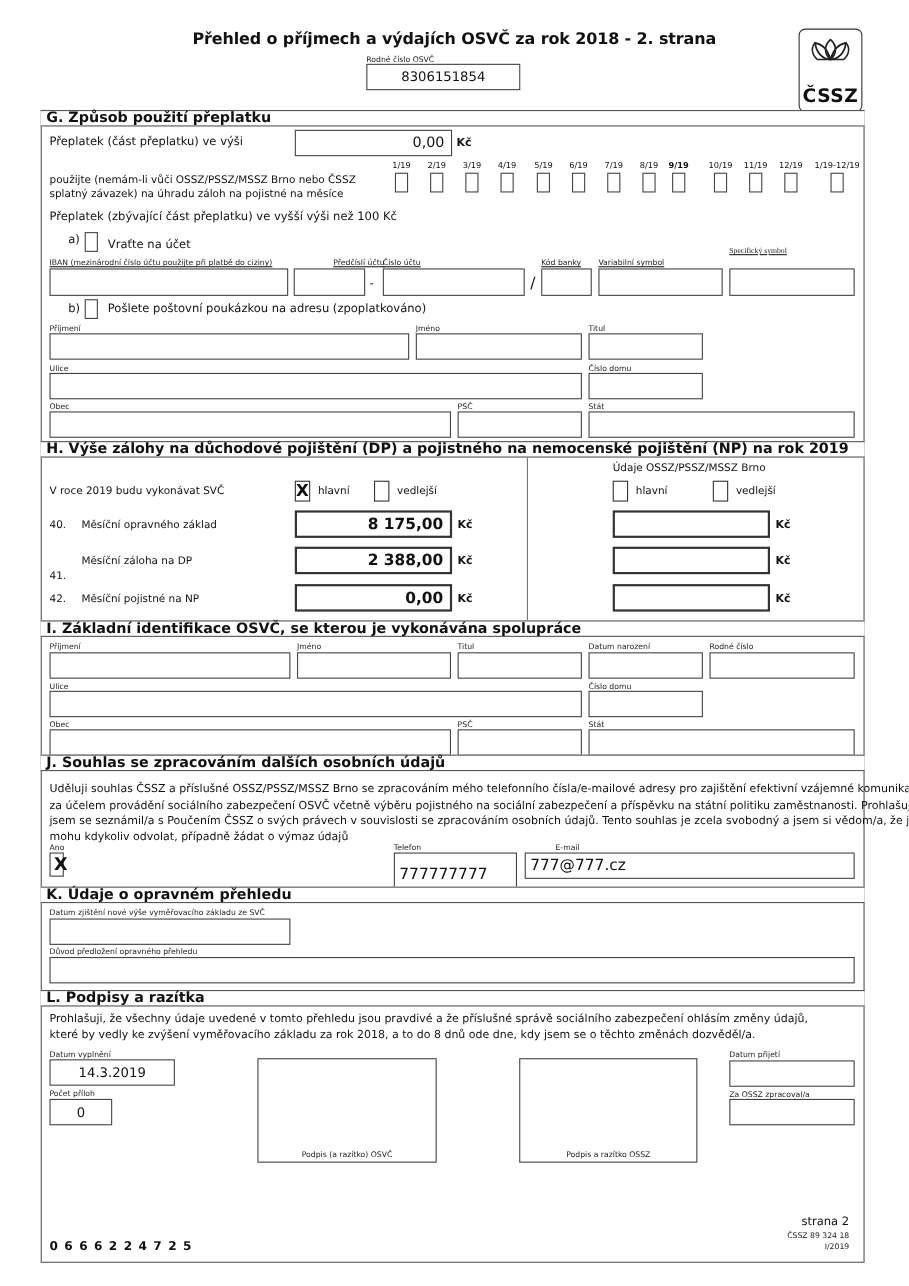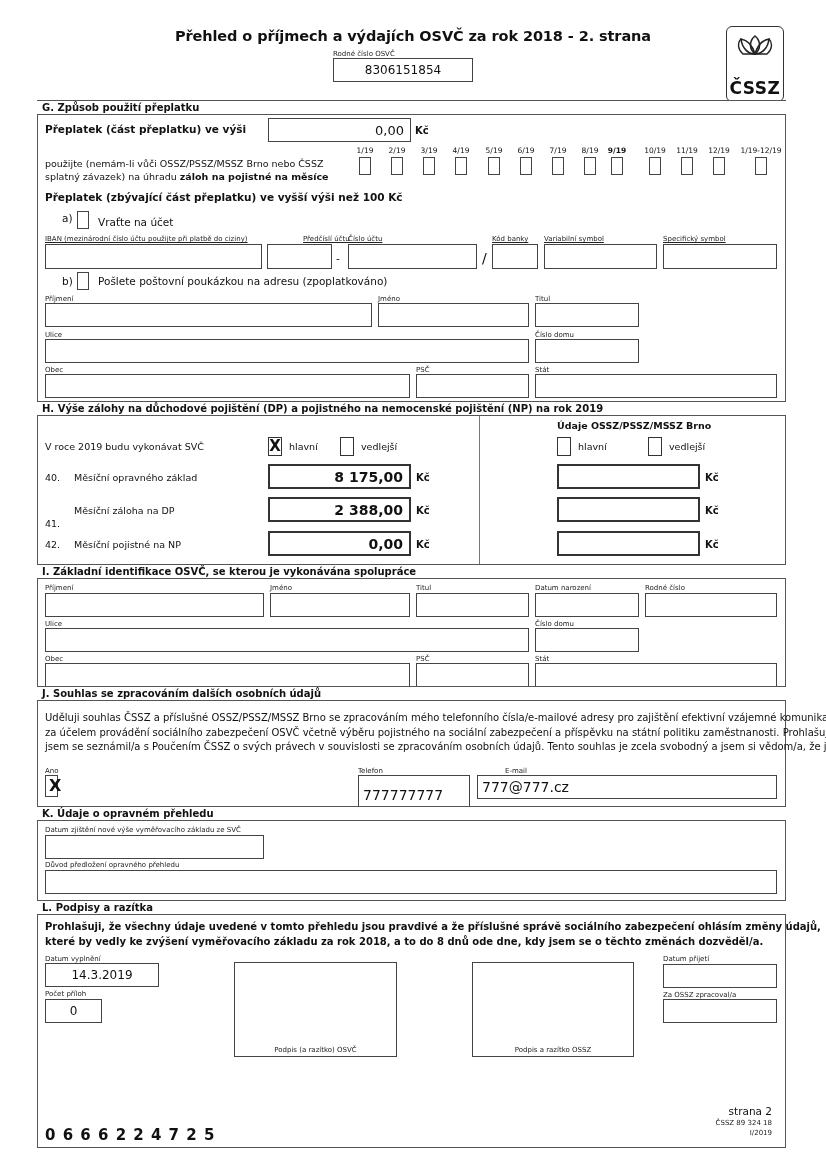--- a/index.html
+++ b/index.html
@@ -3,27 +3,27 @@
 <meta charset="utf-8">
 <style>
   * { box-sizing: border-box; margin: 0; padding: 0; }
   html, body { width: 826px; height: 1169px; background: #fff; overflow: hidden; }
   body { position: relative; font-family: "DejaVu Sans", sans-serif; color: #111; }
   .abs { position: absolute; }
   .title { left: 0; width: 826px; top: 28px; text-align: center; font-weight: bold; font-size: 14.5px; letter-spacing: -0.1px; }
   .lbl-tiny { font-size: 7px; color: #222; white-space: nowrap; }
   .lbl-sm { font-size: 9.5px; white-space: nowrap; }
   .lbl { font-size: 10.5px; white-space: nowrap; }
-  .bold { font-weight: bold; }
+  .bold { font-weight: normal; }
   .box { border: 1px solid #444; background: #fff; }
   .box2 { border: 2px solid #333; background: #fff; }
   .chk { border: 1px solid #444; background: #fff; width: 12px; height: 18px; }
   .chk2 { border: 1.5px solid #333; background: #fff; width: 14px; height: 19px; }
   .frame { left: 37px; top: 100px; width: 749px; height: 1048px; border: 1px solid #555; }
-  .secbar { left: 37px; width: 749px; height: 15px; border-top: 1px solid #555; border-bottom: 1px solid #555; font-weight: bold; font-size: 10px; padding-left: 5px; line-height: 13px; background: #fff; }
+  .secbar { left: 37px; width: 749px; height: 15px; border-top: 1px solid #555; border-bottom: 1px solid #555; font-weight: bold; font-size: 13px; padding-left: 5px; line-height: 13px; background: #fff; }
   .val { font-size: 13px; text-align: right; padding-right: 6px; display: flex; align-items: center; justify-content: flex-end; }
   .valb { font-size: 14px; font-weight: bold; text-align: right; padding-right: 6px; display: flex; align-items: center; justify-content: flex-end; }
   .valc { font-size: 12px; display: flex; align-items: center; justify-content: center; }
   .vall { font-size: 14px; display: flex; align-items: center; padding-left: 4px; }
   .kc { font-size: 10px; font-weight: bold; }
   .month-lbl { font-size: 7.5px; width: 40px; text-align: center; }
   .logo { left: 726px; top: 26px; width: 58px; height: 76px; border: 1.5px solid #333; border-radius: 6px; }
   .logo-text { position: absolute; left: 0; right: 0; bottom: 3px; text-align: center; font-size: 17px; font-weight: bold; letter-spacing: 0.5px; }
   .para { font-size: 10px; line-height: 14.5px; }
   .vdiv { border-left: 1px solid #777; }
@@ -122,21 +122,21 @@
 <div class="abs lbl-tiny" style="left:267px;top:235px;text-decoration:underline;padding-left:36px;">Předčíslí účtu</div>
 <div class="abs box" style="left:267px;top:244px;width:65px;height:25px;"></div>
 <div class="abs lbl" style="left:336px;top:252px;">-</div>
 <div class="abs lbl-tiny" style="left:348px;top:235px;text-decoration:underline;">Číslo účtu</div>
 <div class="abs box" style="left:348px;top:244px;width:129px;height:25px;"></div>
 <div class="abs lbl" style="left:482px;top:250px;font-size:14px;">/</div>
 <div class="abs lbl-tiny" style="left:492px;top:235px;text-decoration:underline;">Kód banky</div>
 <div class="abs box" style="left:492px;top:244px;width:46px;height:25px;"></div>
 <div class="abs lbl-tiny" style="left:544px;top:235px;text-decoration:underline;">Variabilní symbol</div>
 <div class="abs box" style="left:544px;top:244px;width:113px;height:25px;"></div>
-<div class="abs lbl-tiny" style="left:663px;top:235px;text-decoration:underline;">Specifický symbol</div>
+<div class="abs lbl-tiny" style="left:663px;top:224px;text-decoration:underline;font-family:Liberation Serif, serif;">Specifický symbol</div>
 <div class="abs box" style="left:663px;top:244px;width:114px;height:25px;"></div>
 
 <div class="abs lbl" style="left:62px;top:275px;">b)</div>
 <div class="abs chk" style="left:77px;top:272px;"></div>
 <div class="abs lbl" style="left:98px;top:275px;">Pošlete poštovní poukázkou na adresu (zpoplatkováno)</div>
 
 <div class="abs lbl-tiny" style="left:45px;top:295px;">Příjmení</div>
 <div class="abs box" style="left:45px;top:303px;width:327px;height:24px;"></div>
 <div class="abs lbl-tiny" style="left:378px;top:295px;">Jméno</div>
 <div class="abs box" style="left:378px;top:303px;width:151px;height:24px;"></div>
@@ -213,20 +213,21 @@
 <div class="abs lbl-tiny" style="left:416px;top:655px;">PSČ</div>
 <div class="abs box" style="left:416px;top:663px;width:113px;height:24px;"></div>
 <div class="abs lbl-tiny" style="left:535px;top:655px;">Stát</div>
 <div class="abs box" style="left:535px;top:663px;width:242px;height:24px;"></div>
 
 <div class="abs secbar" style="top:686px;">J. Souhlas se zpracováním dalších osobních údajů</div>
 <div class="abs para" style="left:45px;top:711px;width:735px;">
   <div style="white-space:nowrap;">Uděluji souhlas ČSSZ a příslušné OSSZ/PSSZ/MSSZ Brno se zpracováním mého telefonního čísla/e-mailové adresy pro zajištění efektivní vzájemné komunikace</div>
   <div style="white-space:nowrap;">za účelem provádění sociálního zabezpečení OSVČ včetně výběru pojistného na sociální zabezpečení a příspěvku na státní politiku zaměstnanosti. Prohlašuji, že</div>
   <div style="white-space:nowrap;">jsem se seznámil/a s Poučením ČSSZ o svých právech v souvislosti se zpracováním osobních údajů. Tento souhlas je zcela svobodný a jsem si vědom/a, že jej</div>
+  <div style="white-space:nowrap;">mohu kdykoliv odvolat, případně žádat o výmaz údajů</div>
 </div>
 <div class="abs lbl-tiny" style="left:45px;top:767px;">Ano</div>
 <div class="abs" style="left:45px;top:775px;width:13px;height:22px;border:1px solid #444;font-weight:bold;font-size:16px;line-height:20px;padding-left:3px;">X</div>
 <div class="abs lbl-tiny" style="left:358px;top:767px;">Telefon</div>
 <div class="abs box vall" style="left:358px;top:775px;width:112px;height:39px;">777777777</div>
 <div class="abs lbl-tiny" style="left:477px;top:767px;padding-left:28px;">E-mail</div>
 <div class="abs box vall" style="left:477px;top:775px;width:300px;height:24px;">777@777.cz</div>
 
 <div class="abs secbar" style="top:806px;">K. Údaje o opravném přehledu</div>
 <div class="abs lbl-tiny" style="left:45px;top:826px;">Datum zjištění nové výše vyměřovacího základu ze SVČ</div>
@@ -248,16 +249,16 @@
 </div>
 <div class="abs box" style="left:472px;top:962px;width:162px;height:95px;">
   <div class="lbl-tiny" style="position:absolute;bottom:2px;left:0;right:0;text-align:center;">Podpis a razítko OSSZ</div>
 </div>
 
 <div class="abs lbl-tiny" style="left:663px;top:955px;">Datum přijetí</div>
 <div class="abs box" style="left:663px;top:964px;width:114px;height:24px;"></div>
 <div class="abs lbl-tiny" style="left:663px;top:991px;">Za OSSZ zpracoval/a</div>
 <div class="abs box" style="left:663px;top:999px;width:114px;height:24px;"></div>
 
-<div class="abs" style="left:45px;top:1126px;font-weight:bold;font-size:15px;letter-spacing:1px;">0 6 6 6 2 2 4 7 2 5</div>
+<div class="abs" style="left:45px;top:1126px;font-weight:bold;font-size:11px;letter-spacing:1px;">0 6 6 6 2 2 4 7 2 5</div>
 <div class="abs" style="right:54px;top:1105px;font-size:10.5px;text-align:right;">strana 2</div>
 <div class="abs lbl-tiny" style="right:54px;top:1119px;text-align:right;">ČSSZ 89 324 18</div>
 <div class="abs lbl-tiny" style="right:54px;top:1129px;text-align:right;">I/2019</div>
 
 </body></html>

